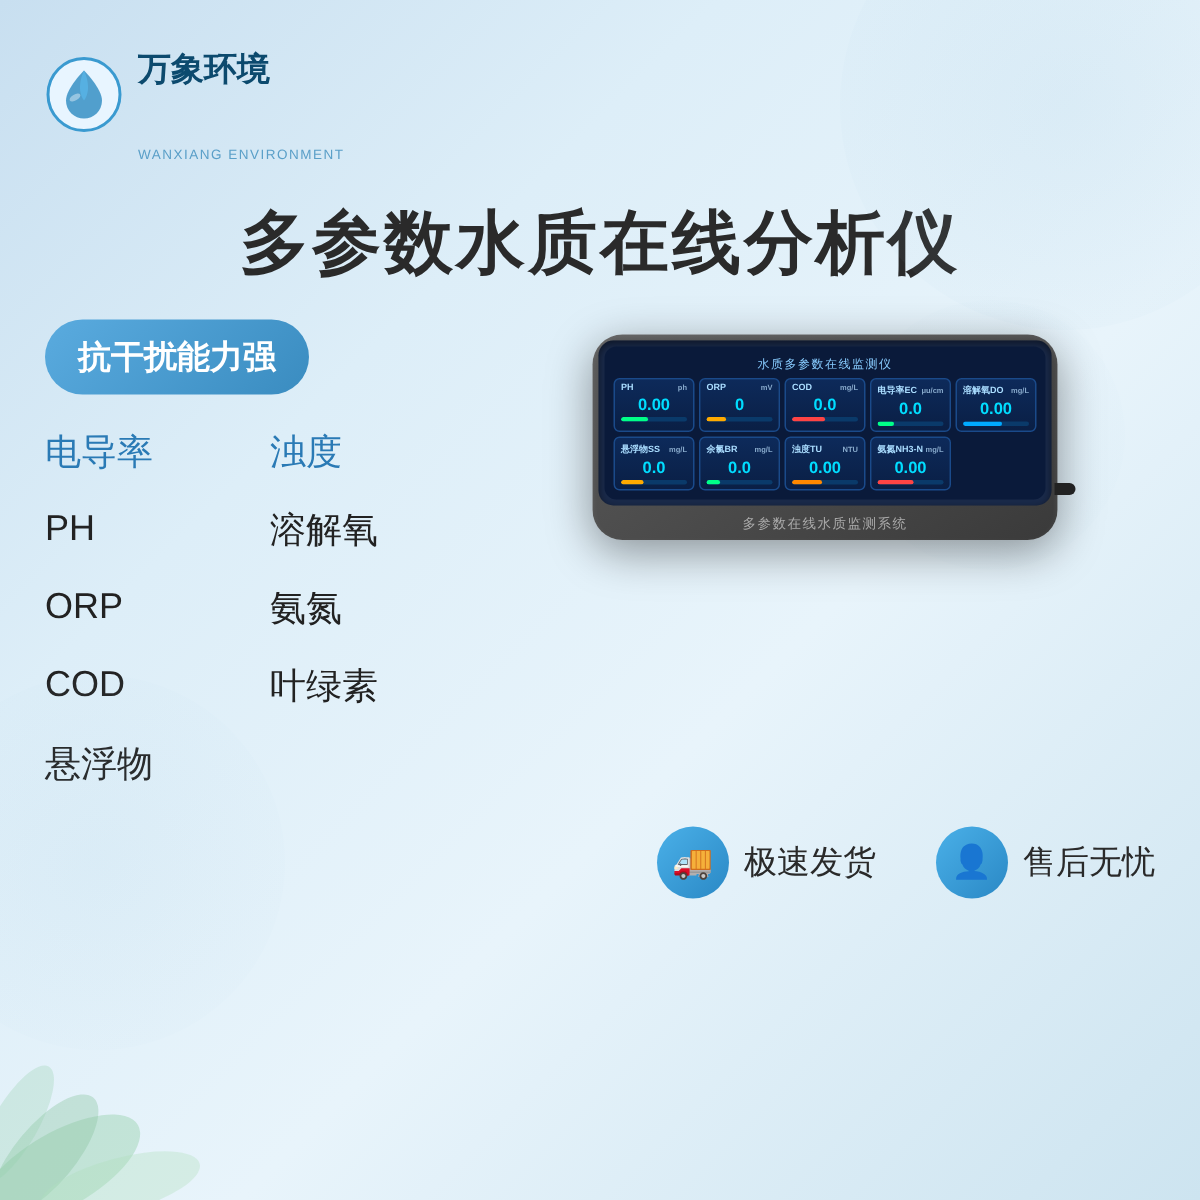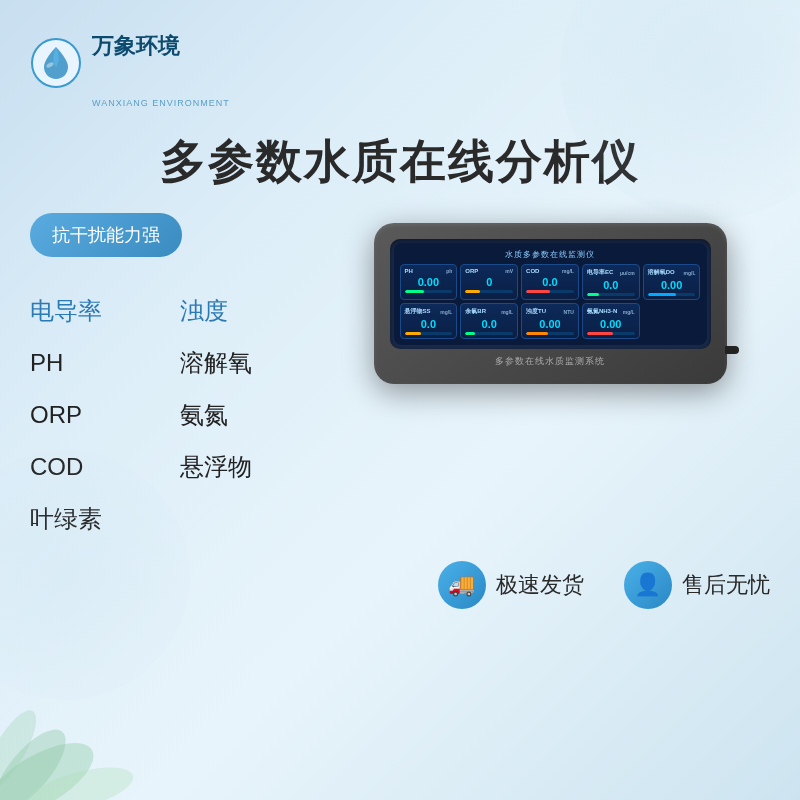--- a/index.html
+++ b/index.html
@@ -78,26 +78,26 @@
     .left-panel {
       flex: 0 0 280px;
       display: flex;
       flex-direction: column;
       gap: 0;
     }
 
     .feature-badge {
       background: linear-gradient(135deg, #5aabdf, #3a8cc0);
       color: white;
-      font-size: 18px;
-      font-weight: normal;
+      font-size: 22px;
+      font-weight: bold;
       padding: 10px 22px;
       border-radius: 30px;
       text-align: center;
-      margin-bottom: 32px;
+      margin-bottom: 16px;
       display: inline-block;
       align-self: flex-start;
     }
 
     .custom-support {
       font-size: 20px;
       color: #2a2a2a;
       margin-bottom: 16px;
       padding-left: 4px;
     }
@@ -124,23 +124,23 @@
       flex: 1;
       display: flex;
       justify-content: center;
       align-items: flex-start;
       padding-top: 10px;
     }
 
     .device-outer {
       background: linear-gradient(145deg, #5a5a5a, #3a3a3a);
       border-radius: 20px;
-      padding: 16px;
+      padding: 4px;
       box-shadow: 0 8px 30px rgba(0,0,0,0.4), inset 0 2px 4px rgba(255,255,255,0.1);
-      width: 353px;
+      width: 310px;
       position: relative;
     }
 
     .device-screen-border {
       background: #1a2a4a;
       border-radius: 10px;
       padding: 4px;
       box-shadow: inset 0 2px 6px rgba(0,0,0,0.5);
     }
 
@@ -307,22 +307,22 @@
   <div class="left-panel">
     <div class="feature-badge">抗干扰能力强</div>
     <div class="features-grid" id="features-grid">
     <div class="feature-item blue">电导率</div>
         <div class="feature-item blue">浊度</div>
         <div class="feature-item black">PH</div>
         <div class="feature-item black">溶解氧</div>
         <div class="feature-item black">ORP</div>
         <div class="feature-item black">氨氮</div>
         <div class="feature-item black">COD</div>
+        <div class="feature-item black">叶绿素</div>
         <div class="feature-item black">悬浮物</div>
-        <div class="feature-item black">叶绿素</div>
       </div>
   </div>
 
   <div class="right-panel">
     <div class="device-outer">
       <div class="device-screen-border">
         <div class="device-screen">
           <div class="screen-title">水质多参数在线监测仪</div>
           <div class="screen-grid" id="screen-grid">
           <div class="screen-cell">

